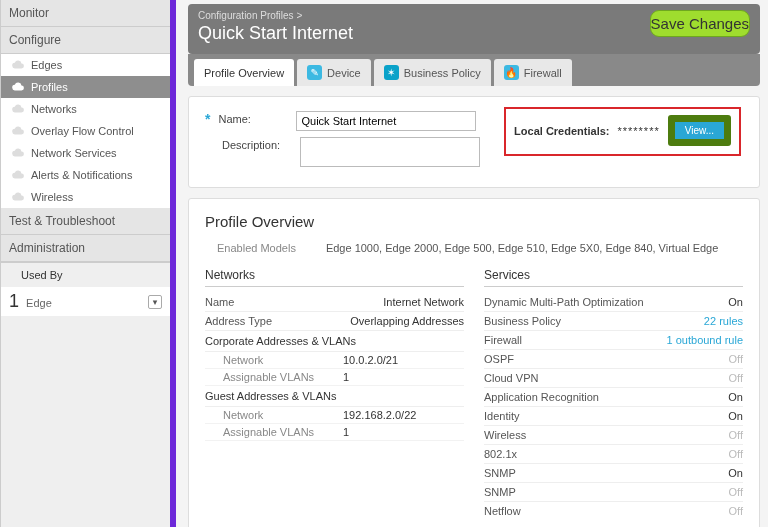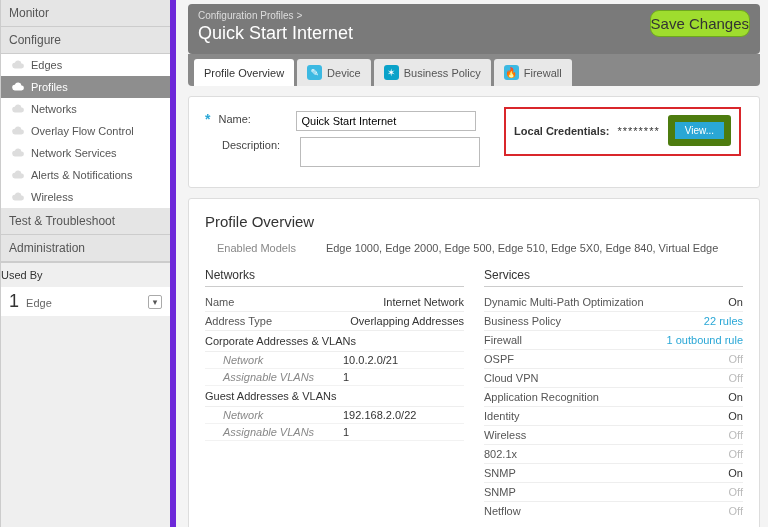--- a/index.html
+++ b/index.html
@@ -15,21 +15,21 @@
   }
 
   
   .nav { width: 176px; background: #efefef; border-right: 6px solid #6d28d9; border-left:1px solid #ccc; display: flex; flex-direction: column; }
   .nav-header { padding: 6px 8px; background: #e5e5e5; border-bottom: 1px solid #ccc; color:#555; font-size:12px;}
   .nav .section-box { background:#fff; }
   .nav-item { display:flex; align-items:center; gap:6px; padding:5px 10px; font-size:11px; color:#555; cursor:pointer; }
   .nav-item.active { background:#8e8e8e; color:#fff; }
   .nav-item .cloud-icon { width:14px; height:10px; }
   .cloud-icon svg { display:block; }
-  .usedby { padding:6px 0; font-size:11px; background:#efefef; border-top:1px solid #ccc;}
+  .usedby { padding:6px 20px; font-size:11px; background:#efefef; border-top:1px solid #ccc;}
   .usedby-row { display:flex; align-items:center; justify-content:space-between; padding:4px 8px; background:#fff;}
   .usedby-row .num { font-size:18px; color:#333;}
   .usedby-row .lbl { font-size:11px; color:#666; margin-left:4px;}
   .chev { width:14px;height:14px;border:1px solid #aaa;border-radius:2px;display:flex;align-items:center;justify-content:center;font-size:9px;color:#555; }
 
   
   .main { flex:1; display:flex; flex-direction:column; padding:4px 8px 8px 12px; overflow:hidden;}
   .header-bar { background:#7a7a7a; border-radius:4px; padding:6px 10px 10px 10px; color:#fff; position:relative;}
   .breadcrumb { font-size:10px; color:#ddd;}
   .header-title { font-size:18px; font-weight:normal; color:#fff; margin-top:2px;}
@@ -67,21 +67,21 @@
 
   .kv-row { display:flex; justify-content:space-between; padding:3px 0; border-bottom:1px solid #eee; font-size:11px;}
   .kv-row .k { color:#555;}
   .kv-row .v { color:#333;}
   .kv-row .v.link { color:#2aa7d6; cursor:pointer;}
   .kv-row .v.off { color:#bbb;}
   .kv-row.noborder { border-bottom:none;gap:40px;}
 
   .net-section-title { font-size:11px; color:#333; padding:4px 0; border-bottom:1px solid #eee;}
   .net-sub { display:flex; padding:2px 0 2px 18px; border-bottom:1px solid #f2f2f2;}
-  .net-sub .nk { color:#888; width:120px;font-style:italic;}
+  .net-sub .nk { color:#888; width:120px;}
   .net-sub .nv { color:#333;}
 </style>
 </head>
 <body>
 
 <div class="nav">
   <div class="nav-header">Monitor</div>
   <div class="nav-header">Configure</div>
   <div class="section-box">
     <div class="nav-item">

